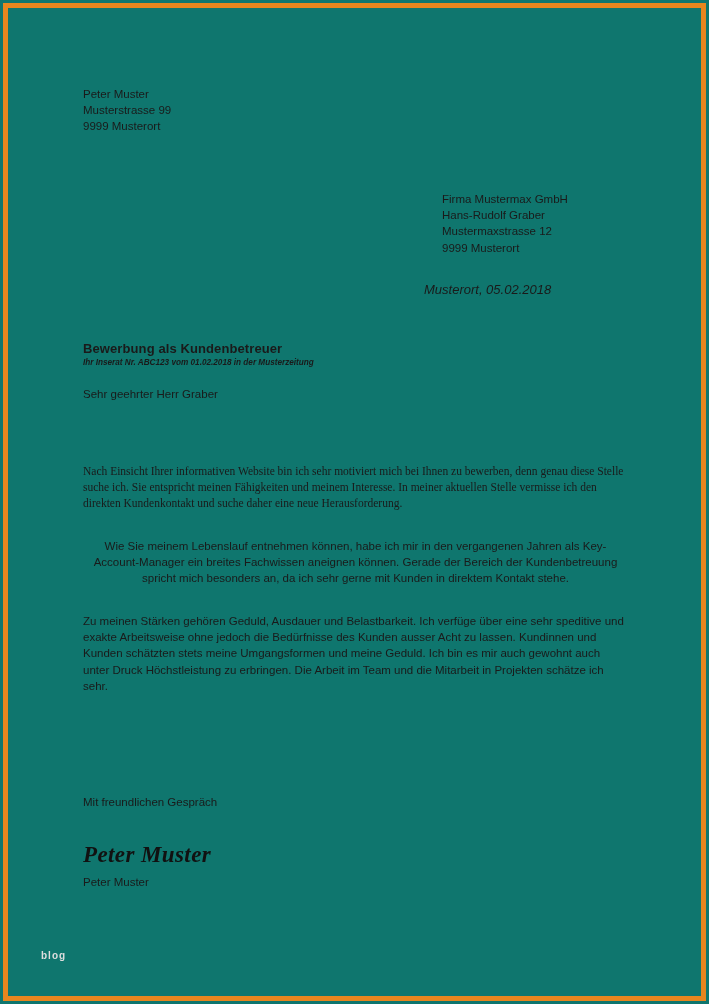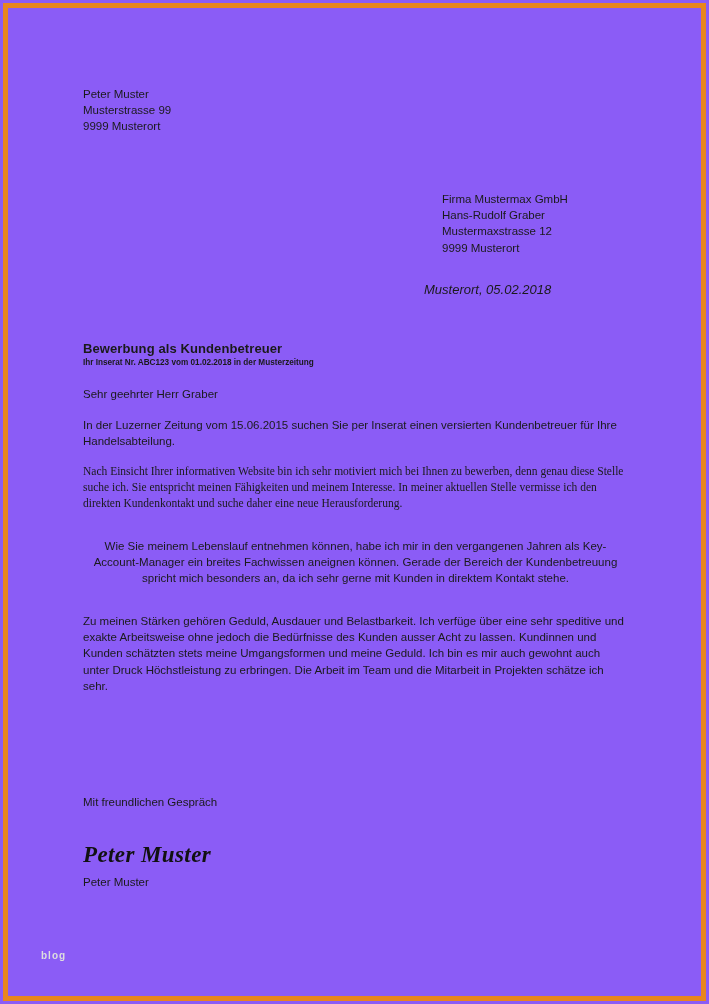--- a/index.html
+++ b/index.html
@@ -4,21 +4,21 @@
 <style>
   html, body {
     margin: 0;
     padding: 0;
     background: #ffffff;
   }
   #page {
     position: relative;
     width: 709px;
     height: 1004px;
-    background: #8b5cf6;
+    background: #0f766e;
     box-sizing: border-box;
     overflow: hidden;
     font-family: "Liberation Sans", sans-serif;
     color: #1a1a1a;
   }
   #frame {
     position: absolute;
     left: 3px;
     top: 3px;
     right: 3px;
@@ -64,20 +64,21 @@
     font-size: 13px;
     font-weight: bold;
     line-height: 15px;
     letter-spacing: 0.1px;
   }
   #subject-reference {
     left: 83px;
     top: 357px;
     font-size: 8.2px;
     font-weight: bold;
+    font-style: italic;
     line-height: 11px;
   }
 
   #salutation {
     left: 83px;
     top: 386px;
   }
 
   .body-par {
     left: 83px;
@@ -140,21 +141,20 @@
 9999 Musterort</div>
 
     <div class="block" id="date-line">Musterort, 05.02.2018</div>
 
     <div class="block" id="subject-heading">Bewerbung als Kundenbetreuer</div>
 
     <div class="block" id="subject-reference">Ihr Inserat Nr. ABC123 vom 01.02.2018 in der Musterzeitung</div>
 
     <div class="block" id="salutation">Sehr geehrter Herr Graber</div>
 
-    <div class="block body-par" id="par-1">In der Luzerner Zeitung vom 15.06.2015 suchen Sie per Inserat einen versierten Kundenbetreuer für Ihre Handelsabteilung.</div>
 
     <div class="block body-par" id="par-2">Nach Einsicht Ihrer informativen Website bin ich sehr motiviert mich bei Ihnen zu bewerben, denn genau diese Stelle suche ich. Sie entspricht meinen Fähigkeiten und meinem Interesse. In meiner aktuellen Stelle vermisse ich den direkten Kundenkontakt und suche daher eine neue Herausforderung.</div>
 
     <div class="block body-par" id="par-3">Wie Sie meinem Lebenslauf entnehmen können, habe ich mir in den vergangenen Jahren als Key-Account-Manager ein breites Fachwissen aneignen können. Gerade der Bereich der Kundenbetreuung spricht mich besonders an, da ich sehr gerne mit Kunden in direktem Kontakt stehe.</div>
 
     <div class="block body-par" id="par-4">Zu meinen Stärken gehören Geduld, Ausdauer und Belastbarkeit. Ich verfüge über eine sehr speditive und exakte Arbeitsweise ohne jedoch die Bedürfnisse des Kunden ausser Acht zu lassen. Kundinnen und Kunden schätzten stets meine Umgangsformen und meine Geduld. Ich bin es mir auch gewohnt auch unter Druck Höchstleistung zu erbringen. Die Arbeit im Team und die Mitarbeit in Projekten schätze ich sehr.</div>
 
 
     <div class="block" id="closing-line">Mit freundlichen Gespräch</div>
 

